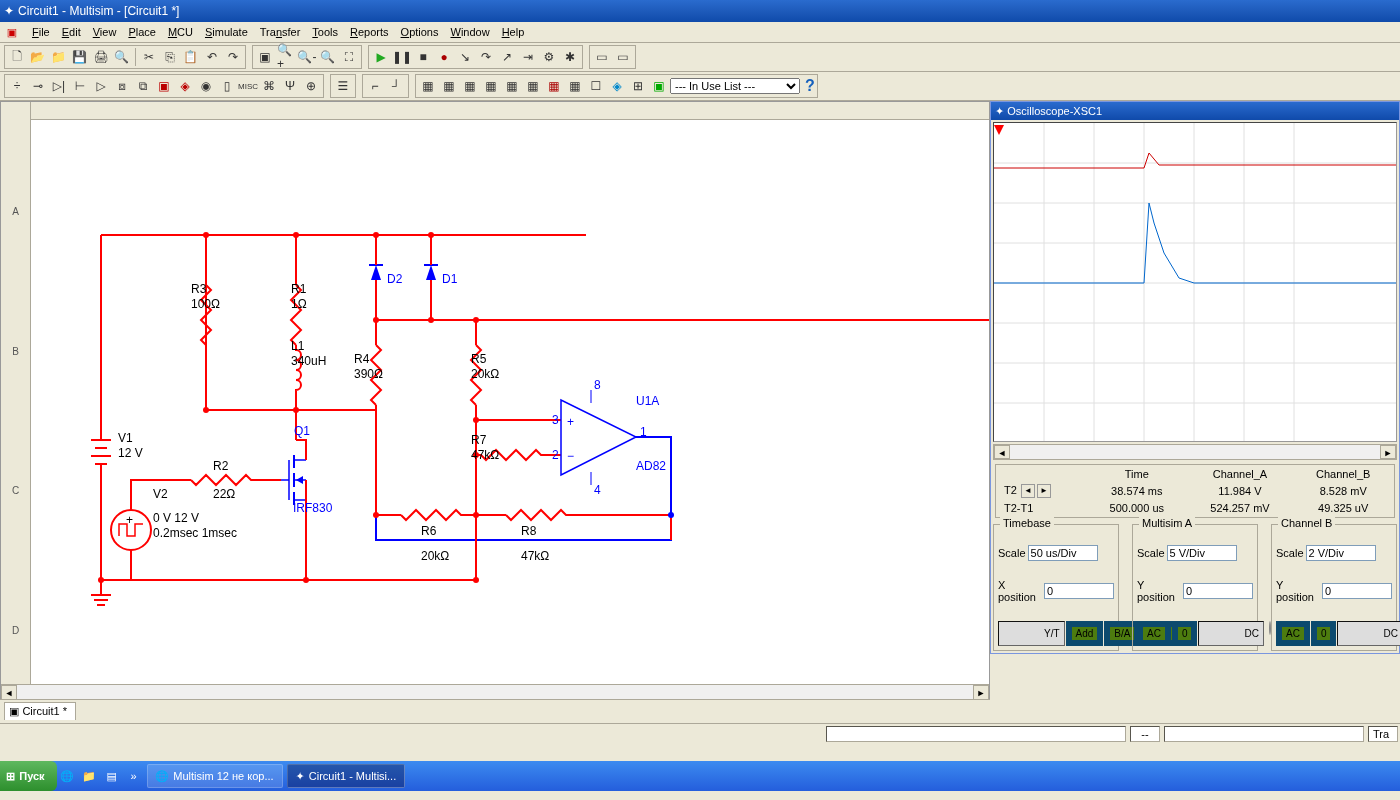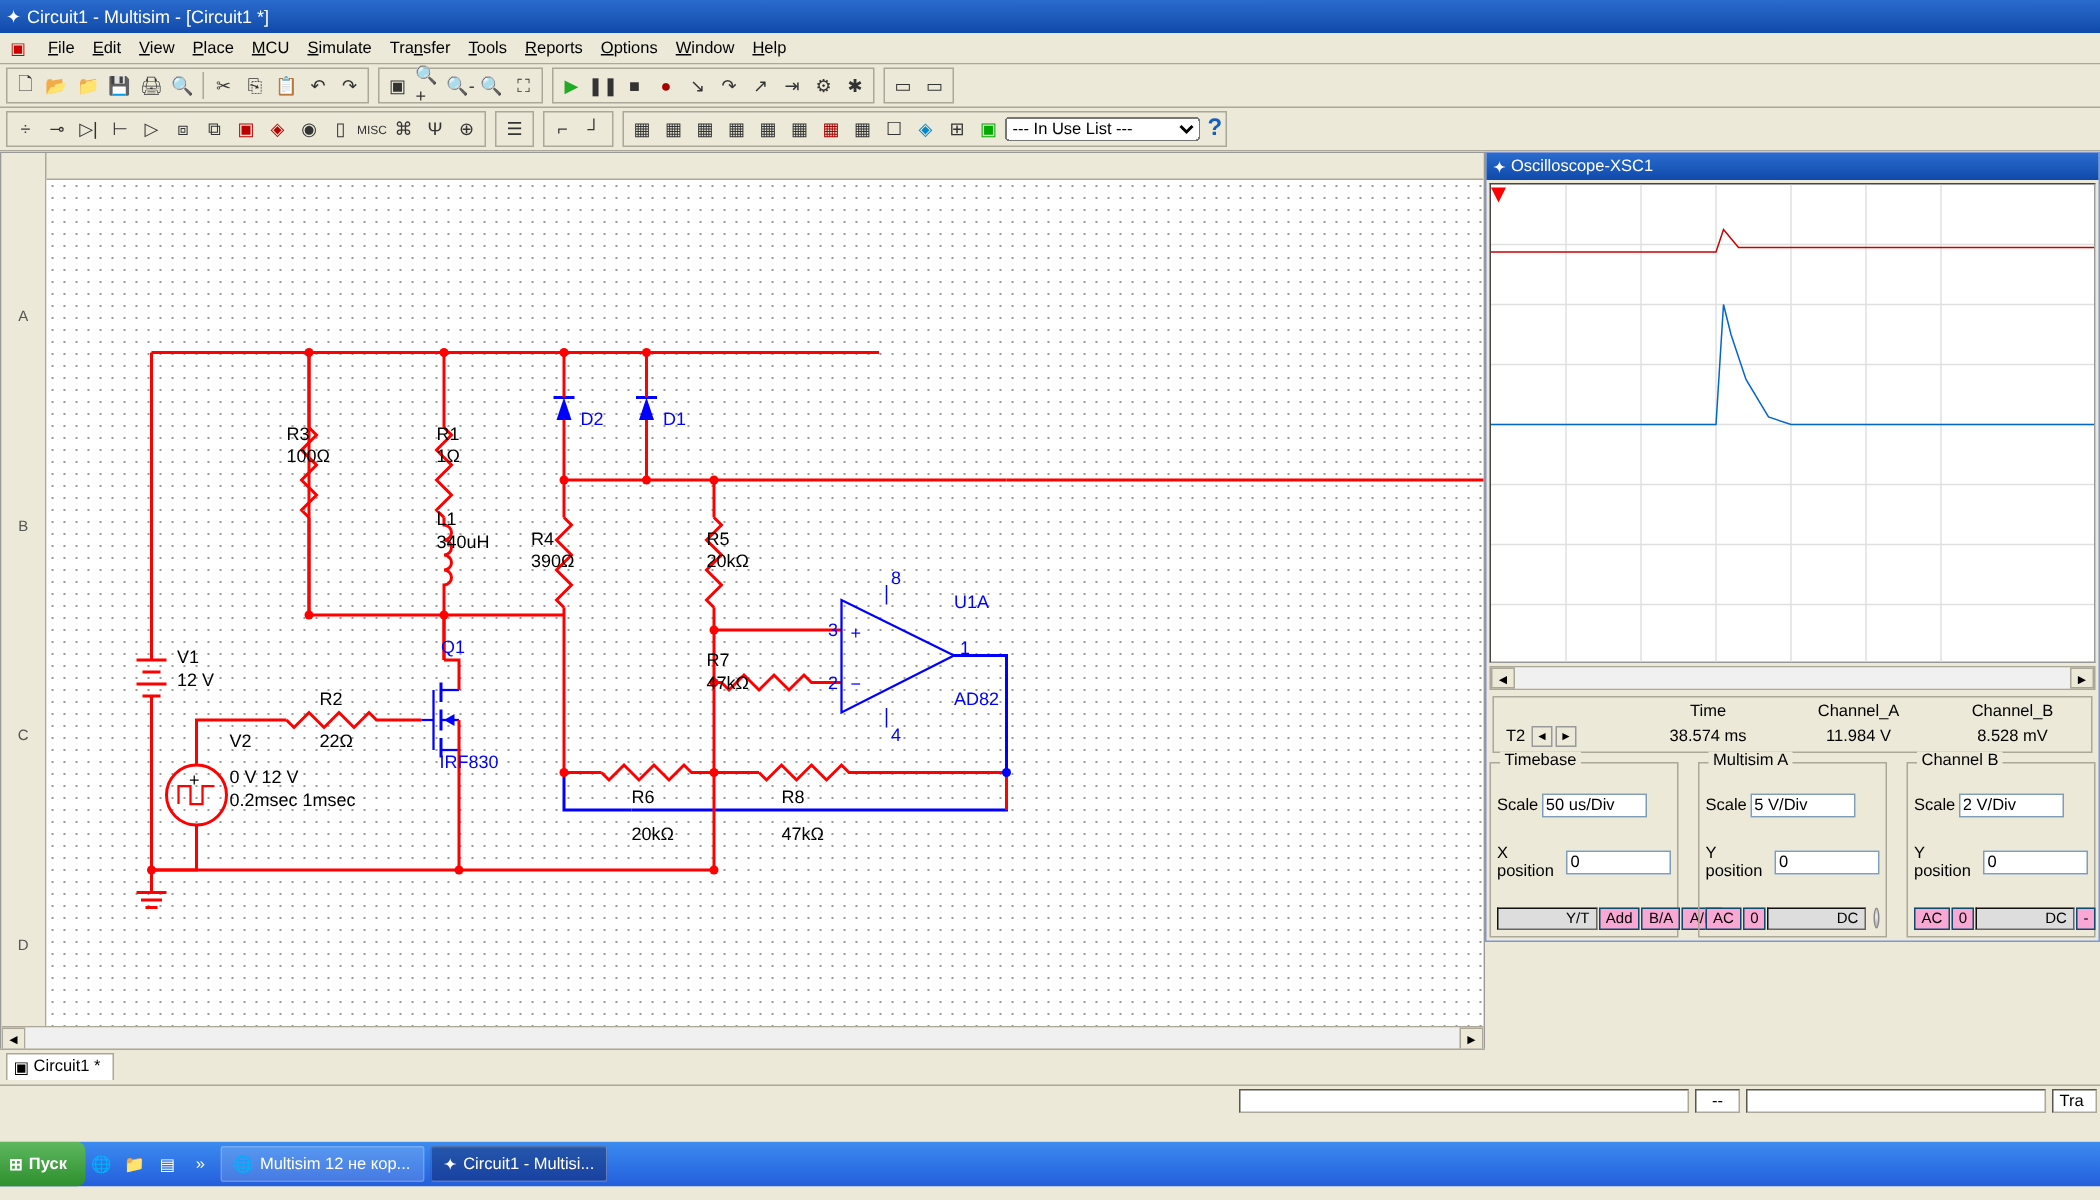--- a/index.html
+++ b/index.html
@@ -47,21 +47,21 @@
   .readout-table .label-col { text-align:left; white-space:nowrap; }
   .mini-arrows { display:inline-flex; vertical-align:middle;}
   .mini-arrows span { width:14px; height:14px; border:1px solid #999; background:#ece9d8; font-size:8px; text-align:center; line-height:12px; margin:0 1px;}
 
   .osc-controls { display:flex; padding:2px; gap:13px; }
   .ctrl-group { border:1px solid #aca899; flex:1; padding:2px 4px 4px 4px; position:relative; min-width:0; }
   .ctrl-group .legend { position:absolute; top:-8px; left:6px; background:#ece9d8; padding:0 3px; font-size:11px; }
   .ctrl-row { display:flex; align-items:center; margin:18px 0; gap:2px; }
   .ctrl-row input { width:70px; font-size:11px; padding:1px 2px; border:1px solid #7f9db9; }
   .ctrl-btns { display:flex; gap:1px; margin-top:2px;}
-  .ctrl-btns button { font-size:10px; padding:1px 4px; border:1px solid #0c4a6e; background:#f9a8d4;}
+  .ctrl-btns button { font-size:10px; padding:1px 4px; border:6px solid #0c4a6e; background:#4d7c0f;}
   .ctrl-btns button.pressed { border:1px inset #666; background:#ddd;padding-left:45px;}
   .knob { width:14px; height:14px; border:1px solid #888; border-radius:50%; background:radial-gradient(circle at 40% 40%, #eee, #aaa); display:inline-block; margin-left:4px;}
 
   .status-area { position:absolute; left:0; right:0; bottom:0; height:38px; background:#ece9d8; border-top:1px solid #aca899;}
   .status-fields { display:flex; gap:4px; padding:2px; justify-content:flex-end;}
   .status-fields .field { height:16px; border:1px inset #aca899; background:#fff; min-width:100px; font-size:11px; padding:0 4px; display:flex; align-items:center;}
 
   .taskbar { height:30px; background: linear-gradient(to bottom,#3c8bf0,#245edc); display:flex; align-items:center; padding:0 0 0 0; font-size:11px; color:#fff;}
   .start-btn { background: linear-gradient(to bottom,#5fb85f,#2d8f2d); height:30px; padding:0 12px 0 6px; display:flex; align-items:center; gap:4px; font-weight:bold; border-radius:0 6px 6px 0; color:#fff;}
   .task-item { height:24px; background:rgba(255,255,255,0.15); border:1px solid rgba(255,255,255,0.2); margin:0 2px; padding:0 8px; display:flex; align-items:center; gap:4px; border-radius:2px; max-width:160px; overflow:hidden; white-space:nowrap; color:#fff;}
@@ -375,20 +375,26 @@
         </tr>
         <tr>
           <td class="label-col"><span>T2</span> <span class="mini-arrows">
                   <span>◄</span>
                   <span>►</span>
                 </span></td>
           <td>38.574 ms</td>
           <td>11.984 V</td>
           <td>8.528 mV</td>
         </tr>
+        <tr>
+          <td class="label-col">T2-T1</td>
+          <td>500.000 us</td>
+          <td>524.257 mV</td>
+          <td>49.325 uV</td>
+        </tr>
       </tbody>
         </table>
     </div>
 
     <div class="osc-controls">
       <div class="ctrl-group">
         <div class="legend">Timebase</div>
         <div class="ctrl-row">
             <span>Scale</span> 
             <input value="50 us/Div" style="">

